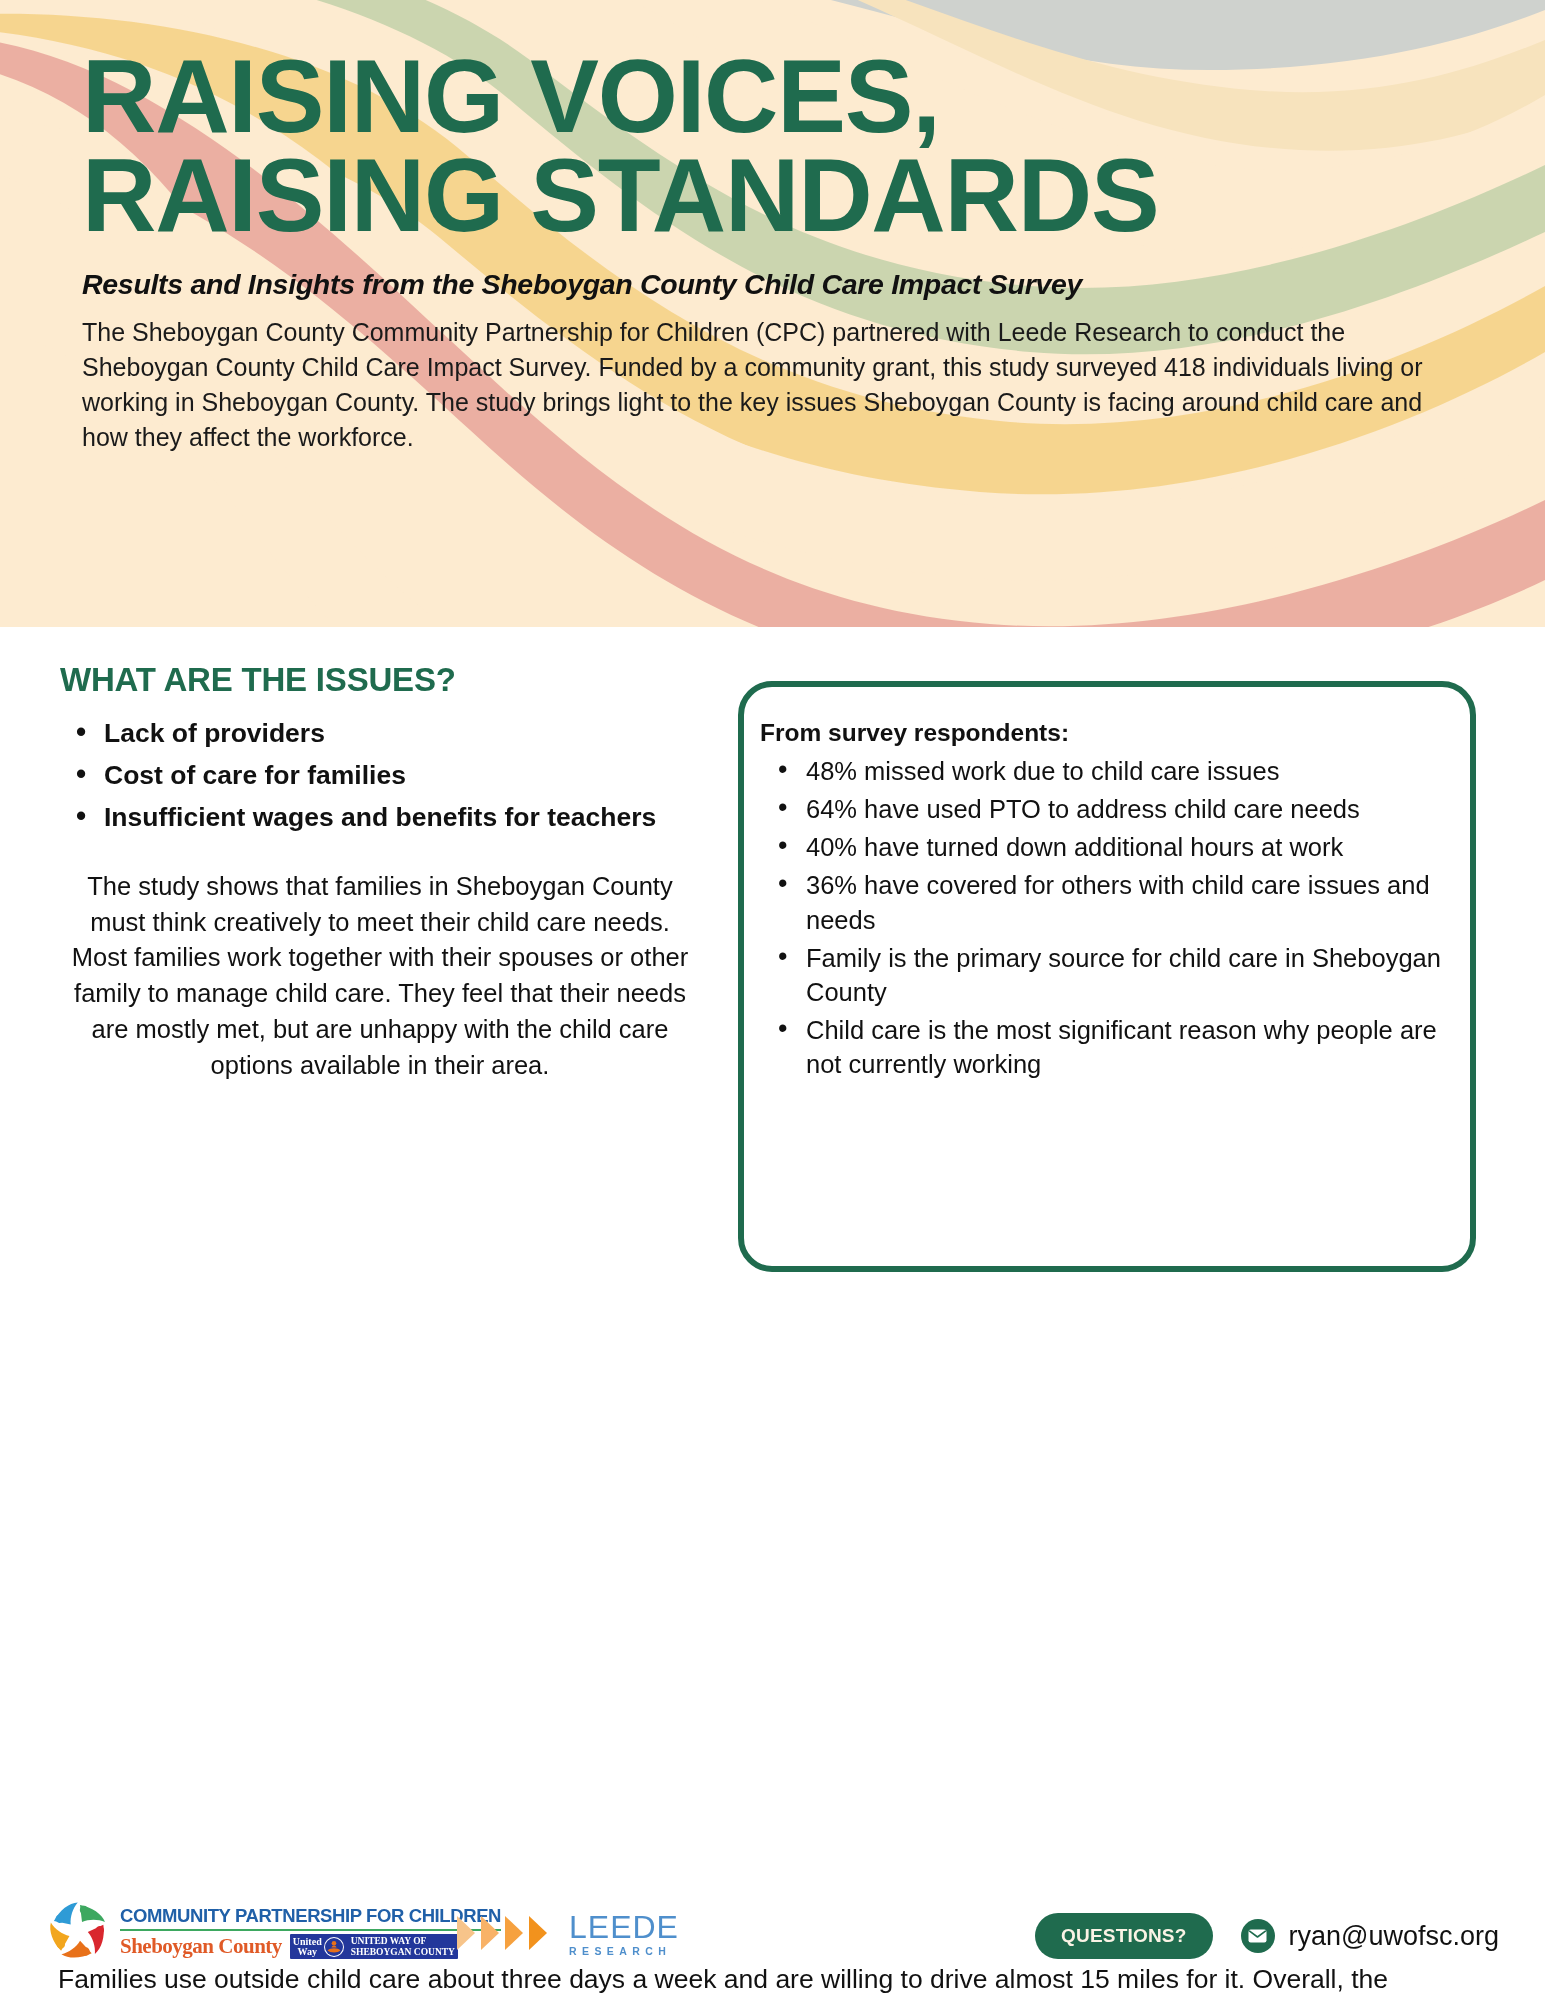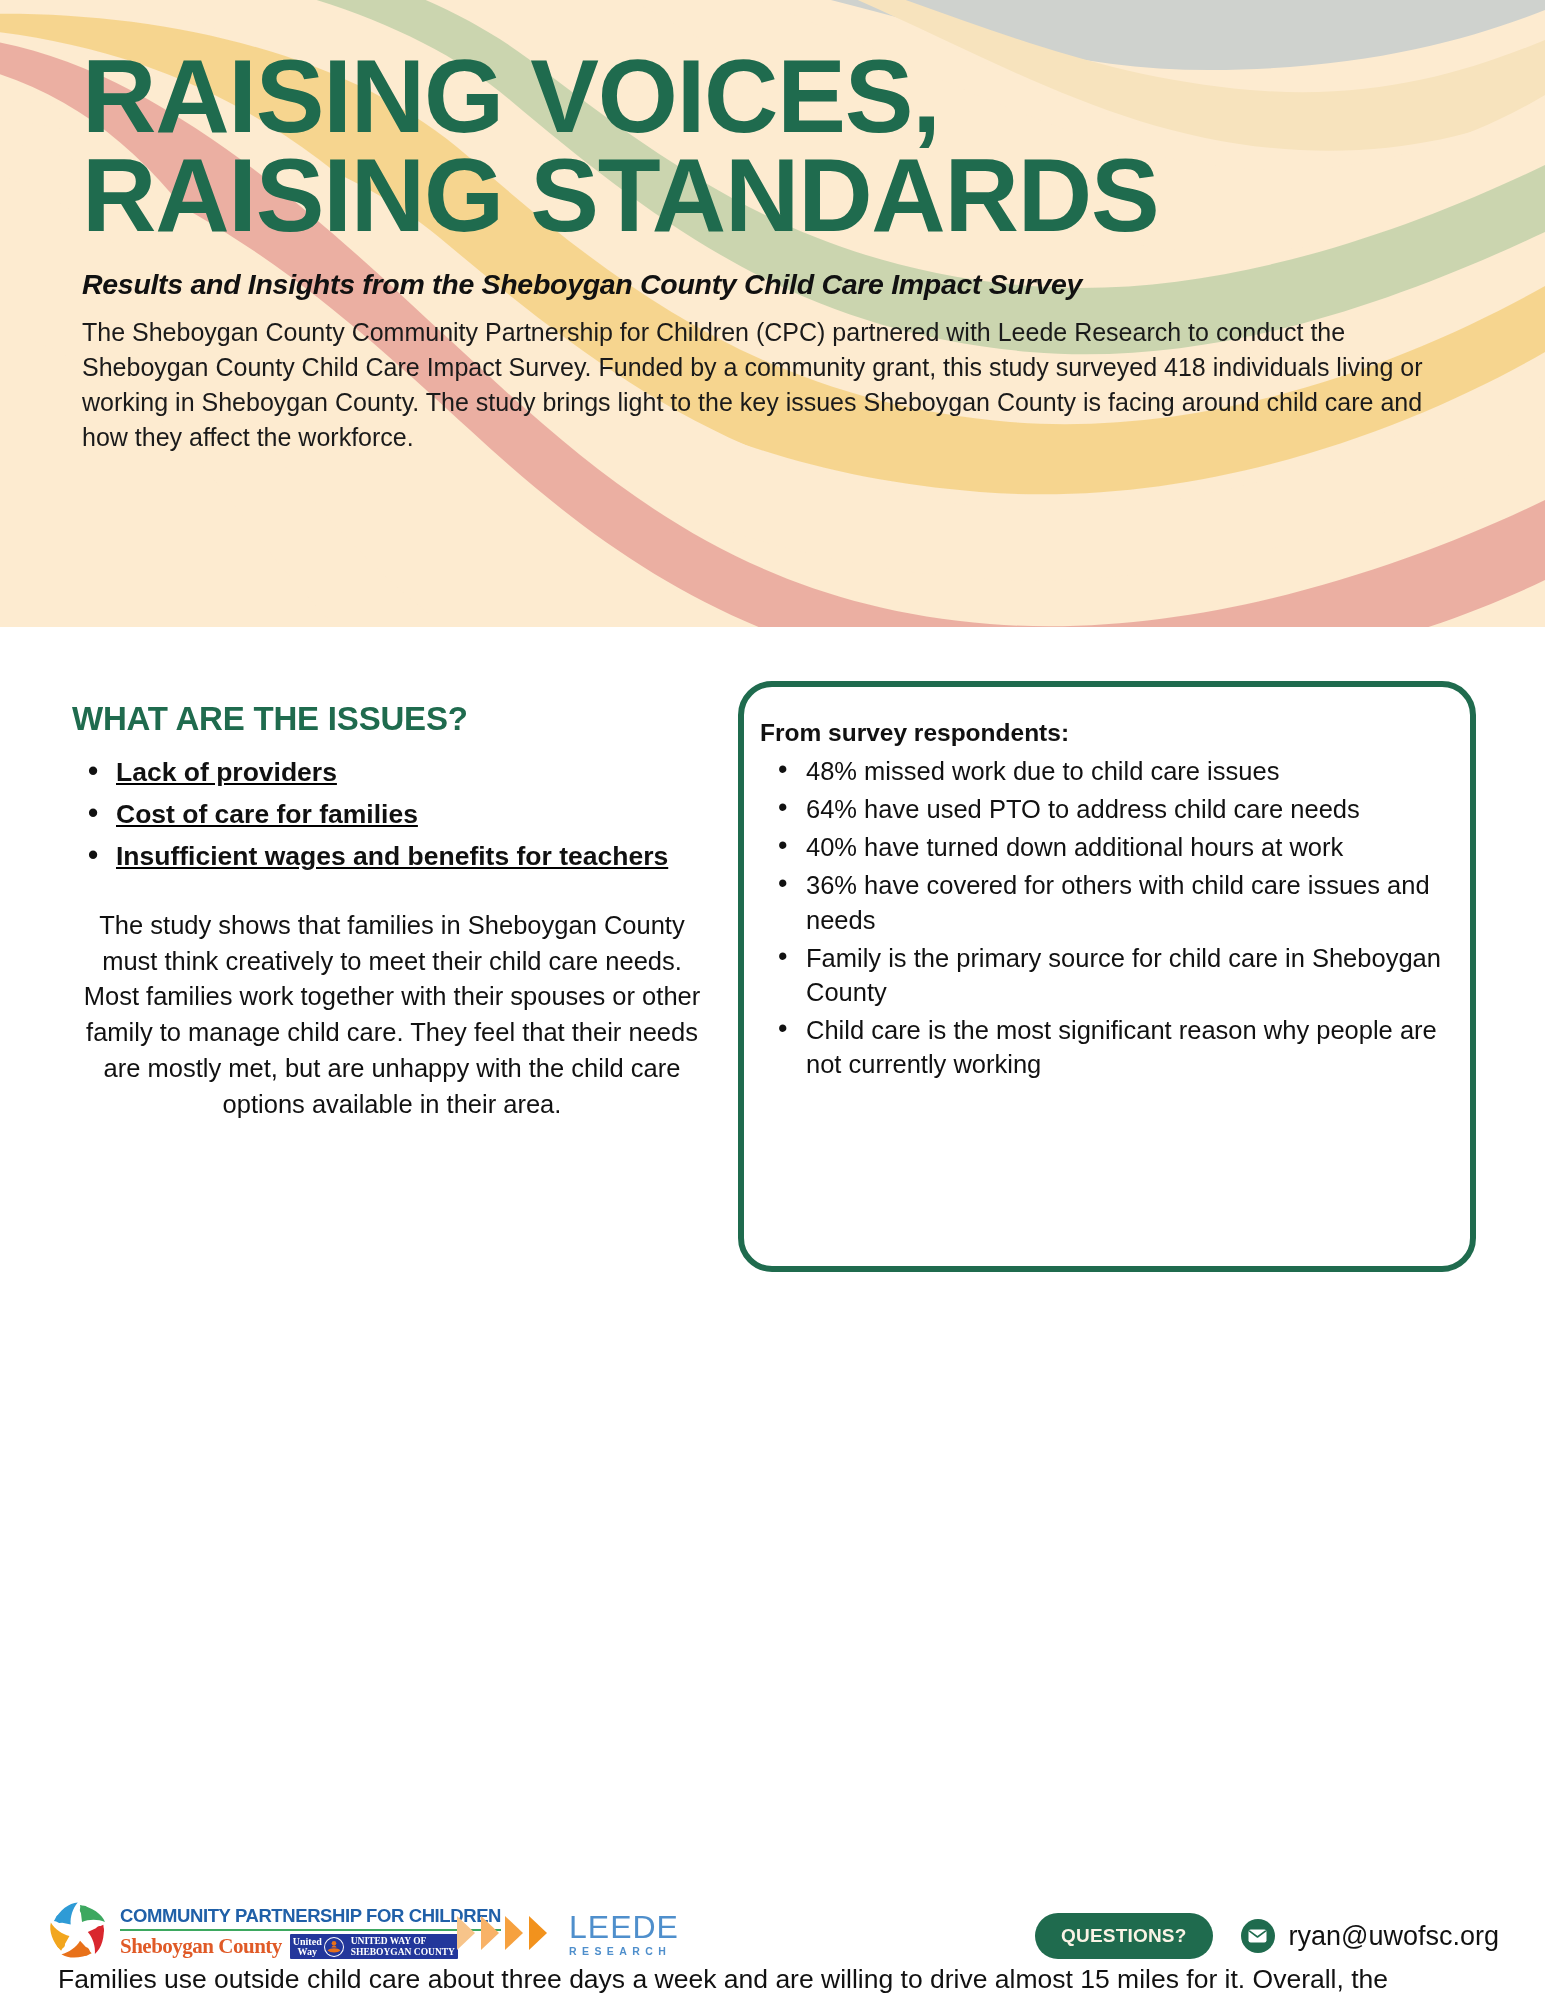--- a/index.html
+++ b/index.html
@@ -41,25 +41,25 @@
     line-height: 1.40;
     color: #1a1a1a;
     max-width: 1380px;
   }
 
   
   .body { position:absolute; left:0; top:627px; width:1545px; }
 
   .two-col { position: relative; height: 660px; }
 
-  .left-col { position:absolute; left:72px; top:34px; width: 640px; margin-top: 39px; }
+  .left-col { position:absolute; left:60px; top:34px; width: 640px; }
   .h2-green {
     color:#1F6B4E; font-size:33px; font-weight:800; letter-spacing:-0.2px;
   }
-  ul.issues { list-style:none; margin-top: 16px; text-decoration: underline; }
+  ul.issues { list-style:none; margin-top: 16px; }
   ul.issues li {
     position:relative; padding-left: 44px;
     font-size: 26.5px; font-weight: 700; color:#111;
     line-height: 1.36; margin-bottom: 6px;
   }
   ul.issues li::before {
     content:"•"; position:absolute; left: 16px; top:-2px; font-size: 29px;
   }
   .left-para {
     margin-top: 34px; font-size: 25.5px; line-height: 1.40; color:#111;

